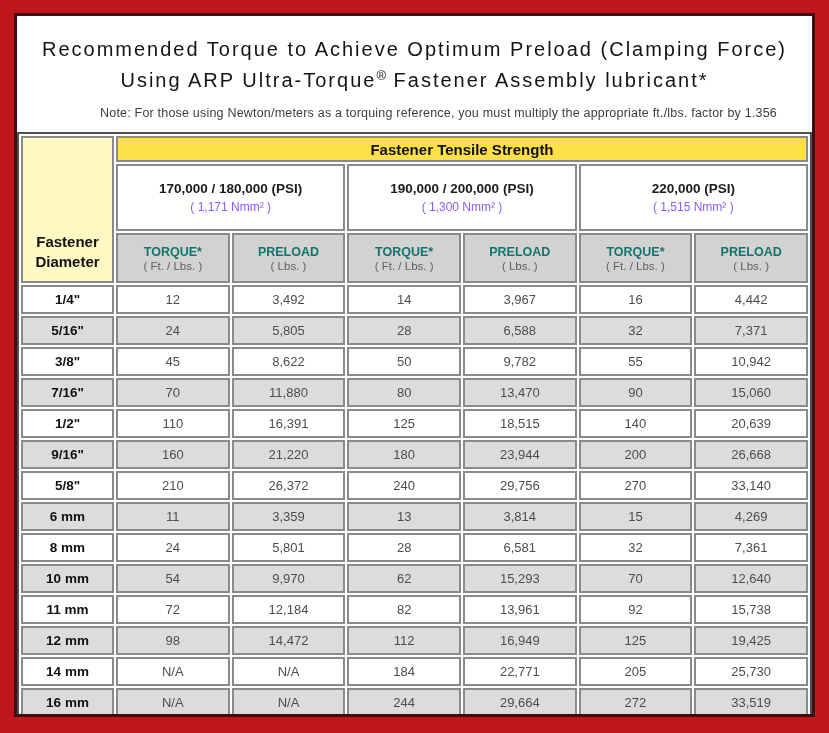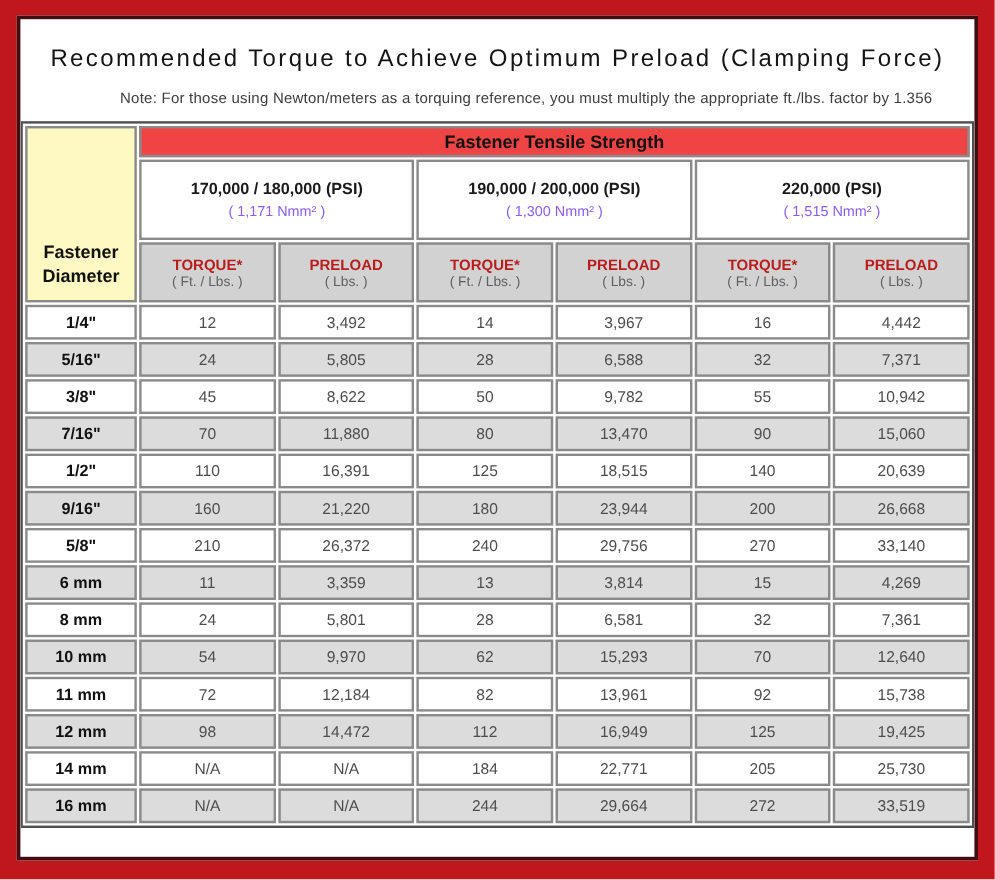--- a/index.html
+++ b/index.html
@@ -51,40 +51,40 @@
   }
   col.c-diam { width: 93px; }
   th, td {
     box-sizing: border-box;
     border: 2px solid #8a8a8a;
     text-align: center;
     vertical-align: middle;
     padding: 0;
   }
   .tensile-cell {
-    background: #ef4444;
+    background: #fde047;
     font-size: 15px;
     font-weight: 700;
     color: #111111;
     height: 26px;
   }
   .corner-cell {
     background: #fef9c3;
     vertical-align: bottom;
     padding-bottom: 10px;
     font-size: 15px;
     font-weight: 700;
     color: #111111;
     line-height: 1.3;
   }
   .psi-cell { background: #ffffff; height: 67px; }
   .psi-main { font-size: 13.5px; font-weight: 700; color: #1a1a1a; }
   .psi-sub  { font-size: 12px; font-weight: 400; color: #8b5cf6; margin-top: 4px; }
   .sub-cell { background: #d2d2d2; height: 50px; }
-  .sub-label { font-size: 12.5px; font-weight: 700; color: #b91c1c; }
+  .sub-label { font-size: 12.5px; font-weight: 700; color: #0f766e; }
   .sub-unit  { font-size: 11.5px; font-weight: 400; color: #5f5f5f; margin-top: 1px; }
   tbody th.diam-cell {
     background: #ffffff;
     font-size: 13.5px;
     font-weight: 700;
     color: #111111;
     height: 29px;
   }
   tbody td {
     background: #ffffff;
@@ -96,20 +96,21 @@
 </style>
 </head>
 <body>
 
 <div class="frame">
   <div class="content">
 
     <div class="title-block">
       <h1 class="page-title">
         <span>Recommended Torque to Achieve Optimum Preload (Clamping Force)</span><br>
+        <span><span>Using ARP Ultra-Torque</span><span class="reg">®</span><span> Fastener Assembly lubricant*</span></span>
       </h1>
       <p class="note">Note: For those using Newton/meters as a torquing reference, you must multiply the appropriate ft./lbs. factor by 1.356</p>
     </div>
 
     <table class="torque">
       <colgroup>
         <col class="c-diam">
           <col>
           <col>
           <col>

